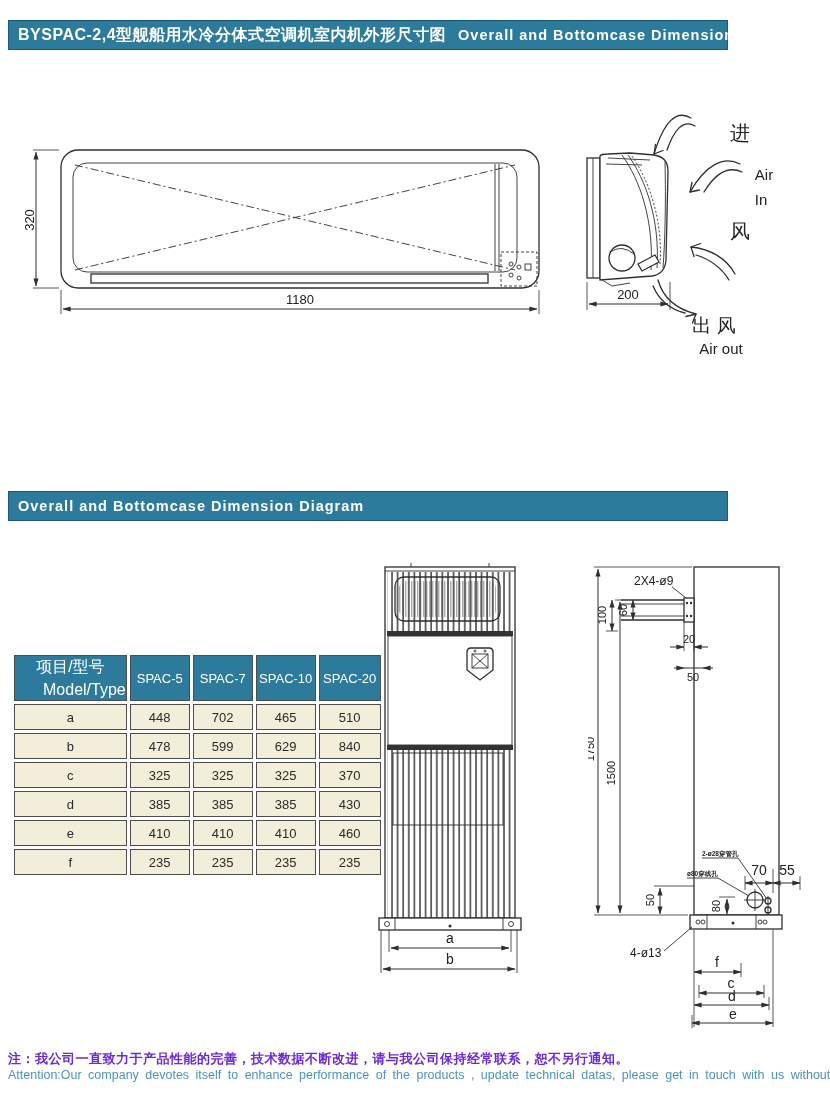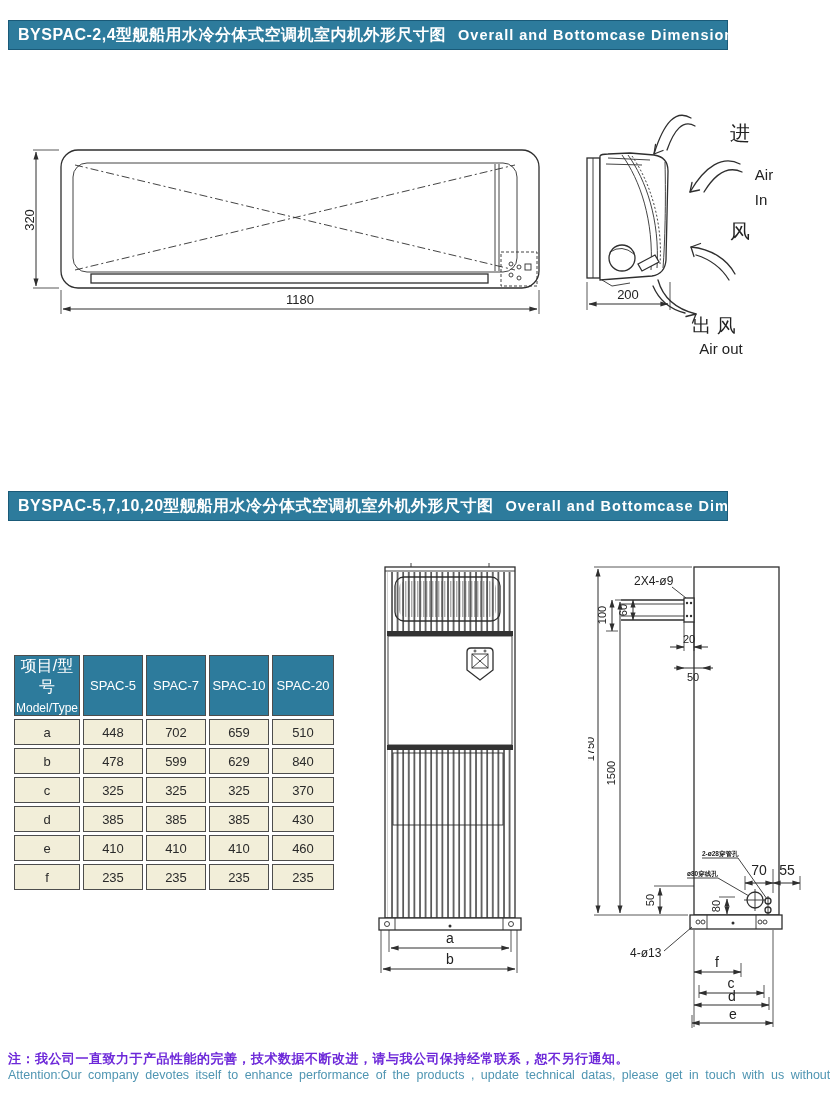--- a/index.html
+++ b/index.html
@@ -17,21 +17,21 @@
   .dim{stroke:#2f2f2f;stroke-width:1;fill:none;}
   .ext{stroke:#2f2f2f;stroke-width:0.8;fill:none;}
   .dtx{font-size:13px;}
   .ltx{font-size:14px;}
   .stx{font-size:11px;}
   .arrw{stroke:#2f2f2f;stroke-width:1.3;fill:none;stroke-linecap:round;}
   table.spec{position:absolute;left:11px;top:652px;border-spacing:3px;border-collapse:separate;}
   table.spec th,table.spec td{border:1px solid #4d4d4d;text-align:center;vertical-align:middle;padding:0;}
   table.spec th{background:#2d7b9c;color:#fff;font-weight:normal;font-size:13px;height:44px;}
   table.spec td{background:#f2eed9;font-size:13px;color:#2a2a2a;height:24px;}
-  th .h-zh{font-size:16px;} th .h-en{font-size:12px;margin-top:3px;}
+  th .h-zh{font-size:16px;} th .h-en{font-size:16px;margin-top:3px;padding-left:28px;}
   .note{position:absolute;left:8px;white-space:nowrap;}
   .note-zh{top:1050px;font-size:13px;font-weight:600;color:#6d28d9;letter-spacing:0.5px;}
   .note-en{top:1068px;font-size:12.5px;color:#4f95b2;word-spacing:3px;}
 </style>
 </head>
 <body>
 
 <div class="page">
 
   <svg width="0" height="0" style="position:absolute">
@@ -136,21 +136,20 @@
     <text x="143" y="262" font-size="15" text-anchor="middle">Air out</text>
     <g>
       <line class="ext" x1="9" y1="190" x2="9" y2="218"></line>
       <line class="ext" x1="92" y1="190" x2="92" y2="218"></line>
       <line class="dim" x1="11" y1="212" x2="90" y2="212" marker-start="url(#arw)" marker-end="url(#arw)"></line>
       <text class="dtx" x="50" y="207" text-anchor="middle">200</text>
     </g>
   </svg>
 
   <div class="bar" style="top:491px">
-    <span class="zh">BYSPAC-5,7,10,20型舰船用水冷分体式空调机室外机外形尺寸图</span>
     <span class="en">Overall and Bottomcase Dimension Diagram</span>
   </div>
 
   <table class="spec">
     <colgroup>
         <col style="width:66px">
         <col style="width:60px">
         <col style="width:60px">
         <col style="width:60px">
         <col style="width:62px">
@@ -163,21 +162,21 @@
       </th>
       <th>SPAC-5</th>
       <th>SPAC-7</th>
       <th>SPAC-10</th>
       <th>SPAC-20</th>
     </tr>
     <tr>
       <td>a</td>
       <td>448</td>
       <td>702</td>
-      <td>659</td>
+      <td>465</td>
       <td>510</td>
     </tr>
     <tr>
       <td>b</td>
       <td>478</td>
       <td>599</td>
       <td>629</td>
       <td>840</td>
     </tr>
     <tr>

